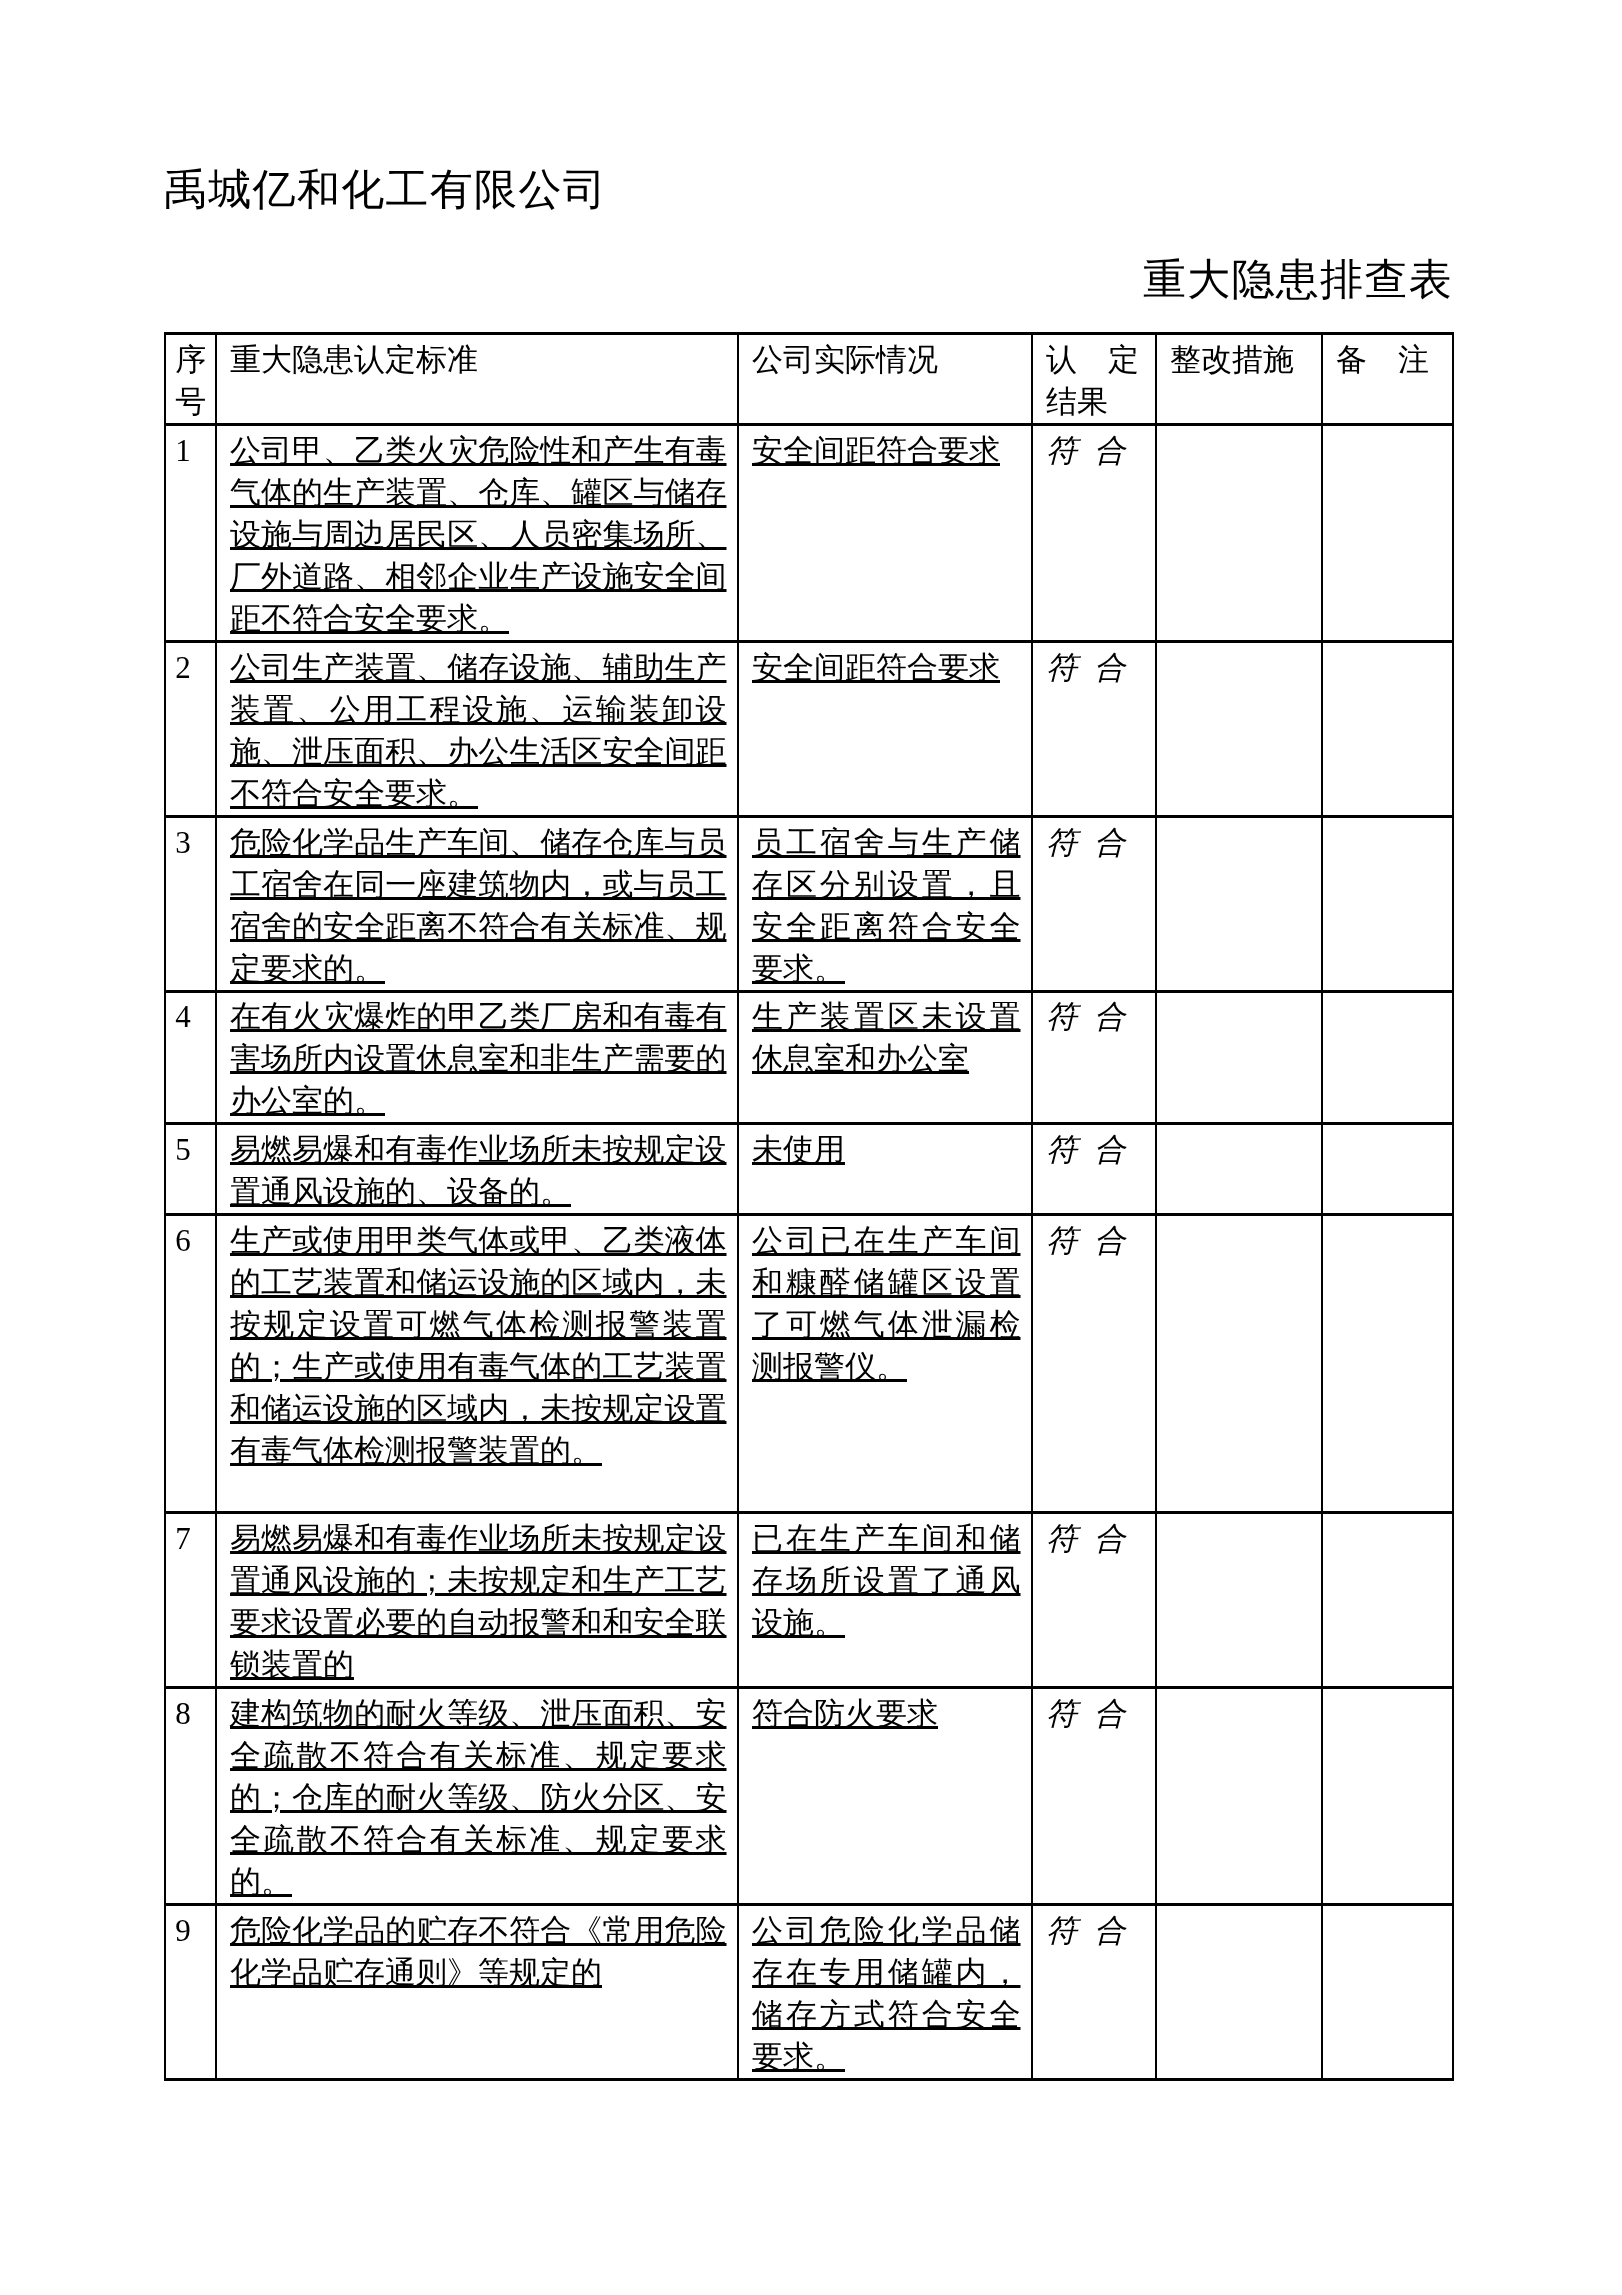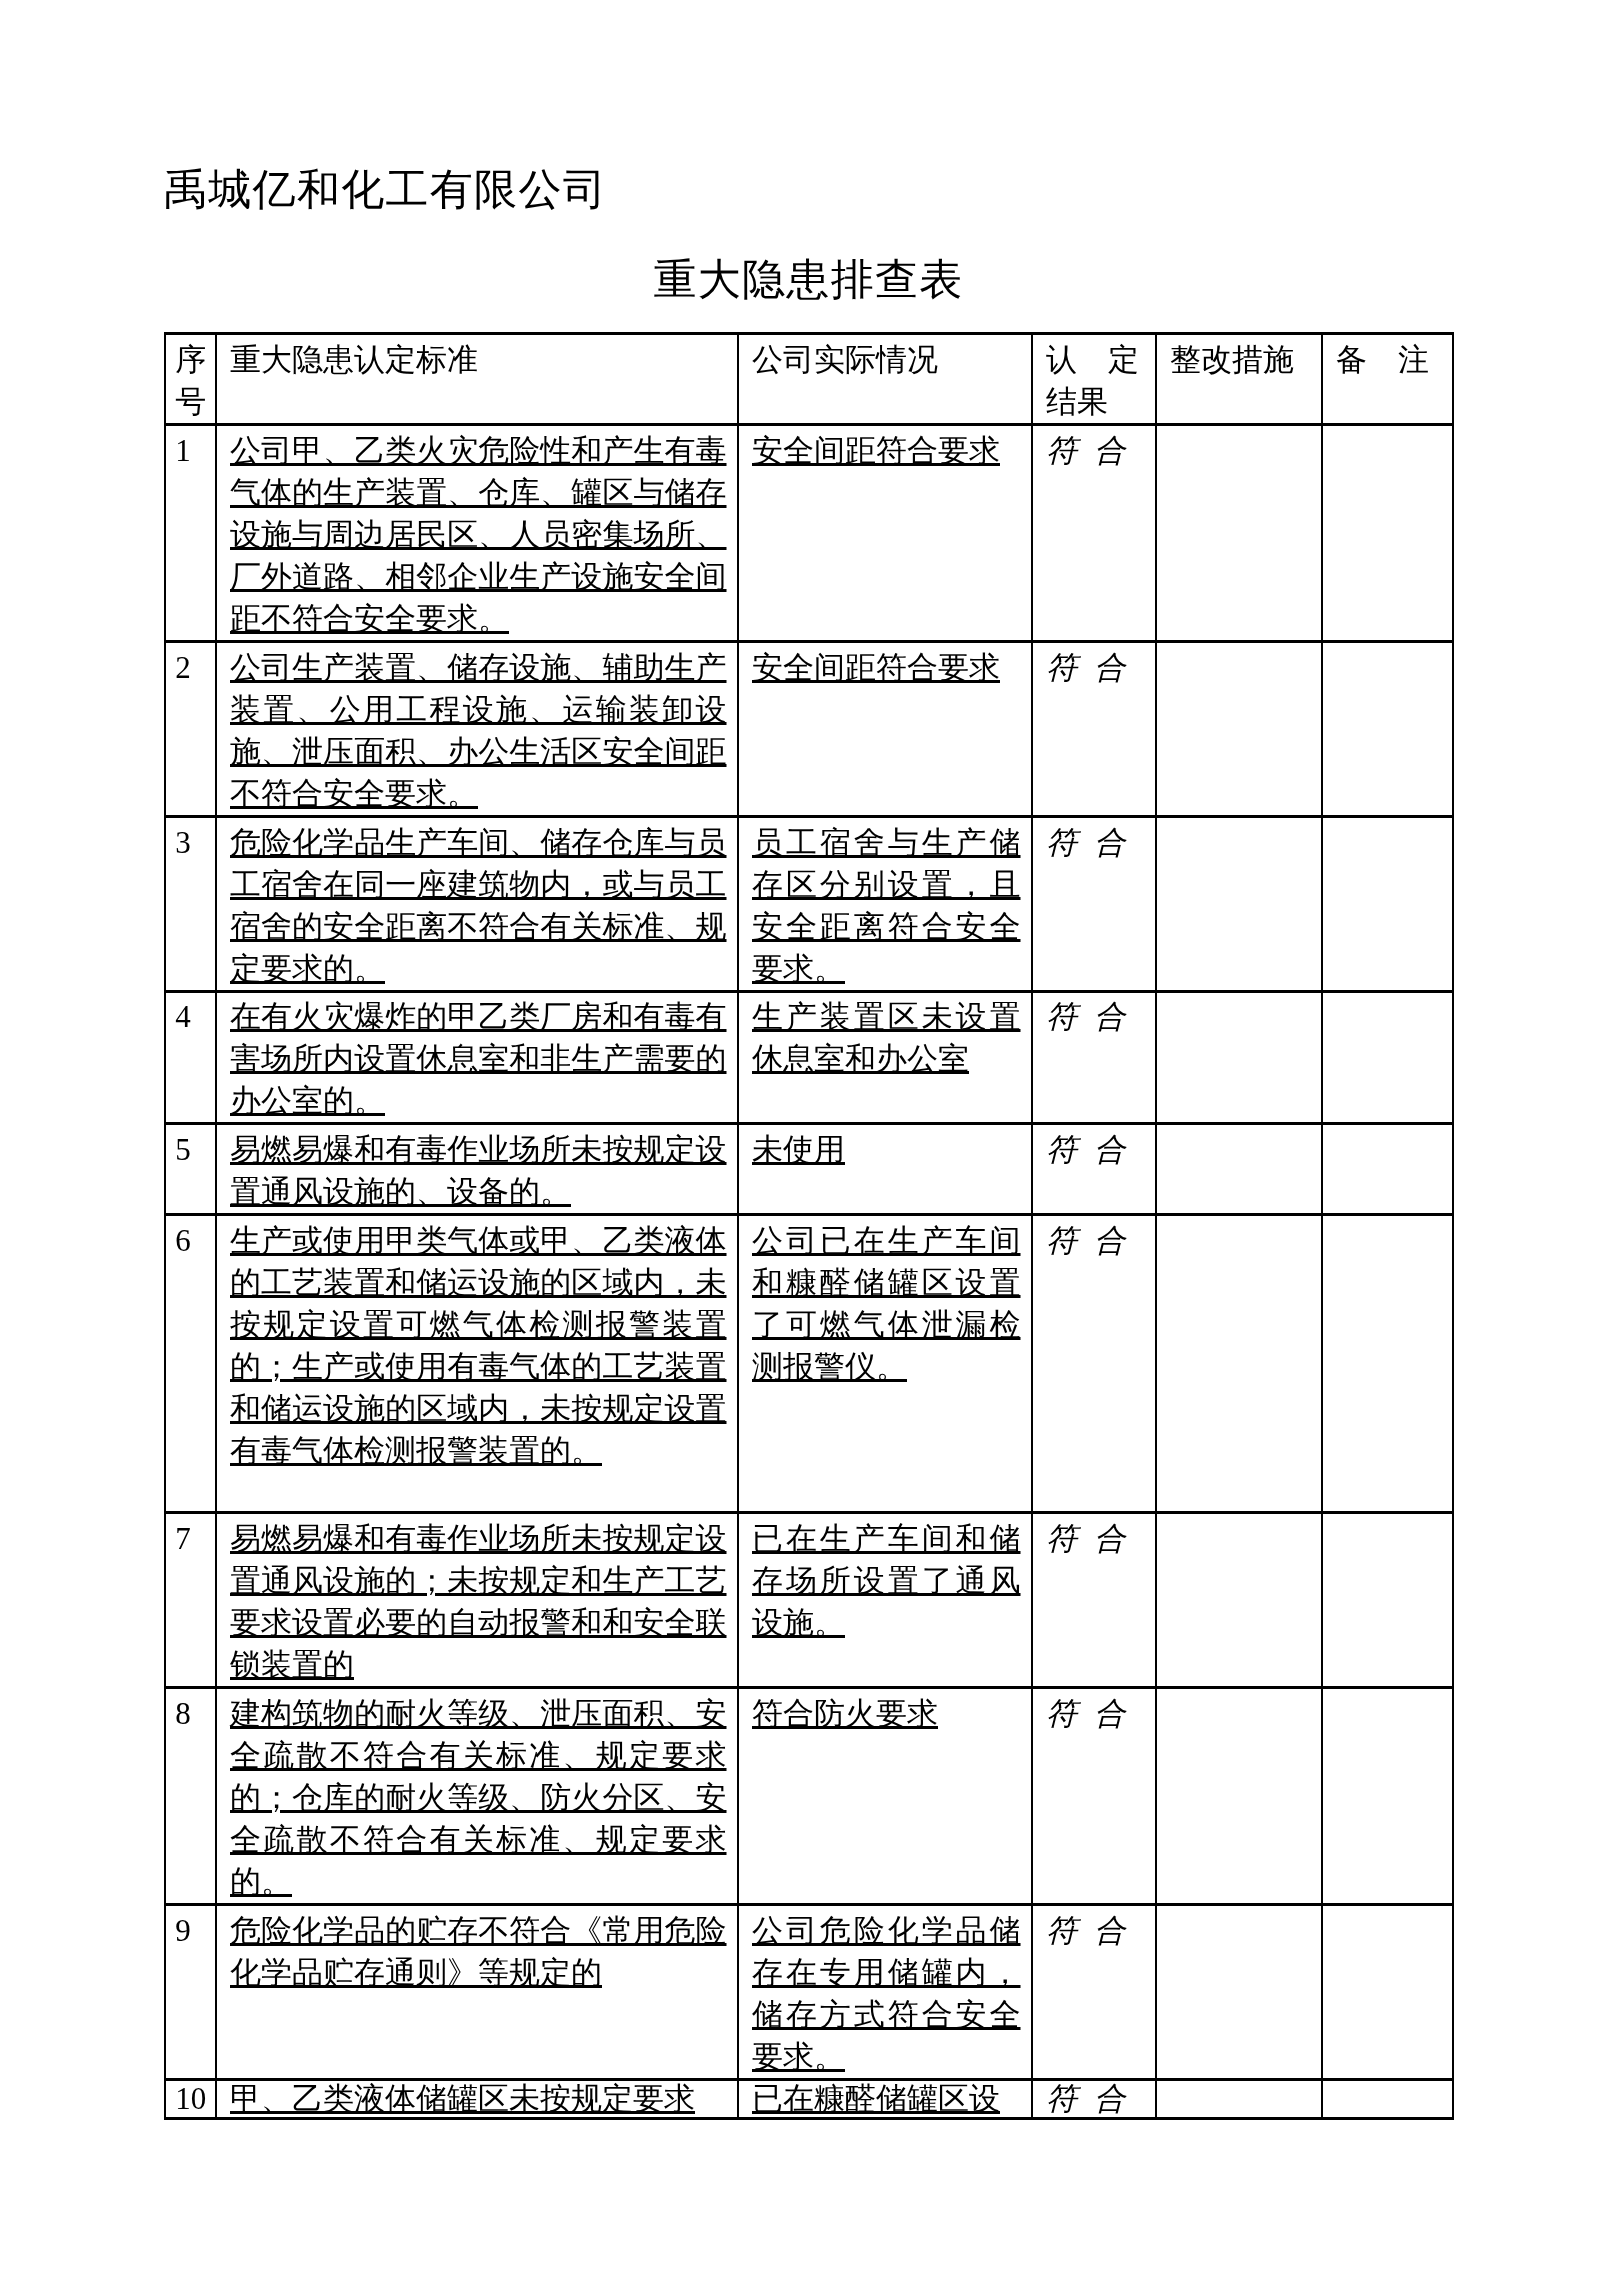--- a/index.html
+++ b/index.html
@@ -7,21 +7,21 @@
     width:1623px;height:2295px;background:#ffffff;position:relative;
     font-family:"Liberation Serif","DejaVu Serif",serif;color:#000;
     overflow:hidden;
   }
   .doc-title{
     position:absolute;top:160px;left:164px;width:1289px;
     text-align:left;font-size:43px;line-height:59px;letter-spacing:1.3px;
   }
   .doc-subtitle{
     position:absolute;top:250px;left:164px;width:1289px;
-    text-align:center;font-size:43px;line-height:59px;letter-spacing:1.3px;
+    text-align:right;font-size:43px;line-height:59px;letter-spacing:1.3px;
   }
   table.inspection{
     position:absolute;left:164px;top:332px;width:1289px;
     border-collapse:collapse;table-layout:fixed;
   }
   td{
     border:2.6px solid #000;
     border-top-width:3.3px;border-bottom-width:3.3px;
     vertical-align:top;
     padding:3.9px 10.5px 0 13px;
@@ -137,24 +137,16 @@
 
       <tr style="height:173px">
         <td class="c-no">9</td>
         <td class="c-just">危险化学品的贮存不符合《常用危险化学品贮存通则》等规定的</td>
         <td class="c-just">公司危险化学品储存在专用储罐内，储存方式符合安全要求。</td>
         <td class="c-result">符合</td>
         <td></td>
         <td></td>
       </tr>
 
-      <tr style="height:39px" class="cut-row">
-        <td class="c-no">10</td>
-        <td class="c-just">甲、乙类液体储罐区未按规定要求</td>
-        <td class="c-just">已在糠醛储罐区设</td>
-        <td class="c-result">符合</td>
-        <td></td>
-        <td></td>
-      </tr>
     </tbody>
   </table>
 </div>
 
 
 </body></html>

